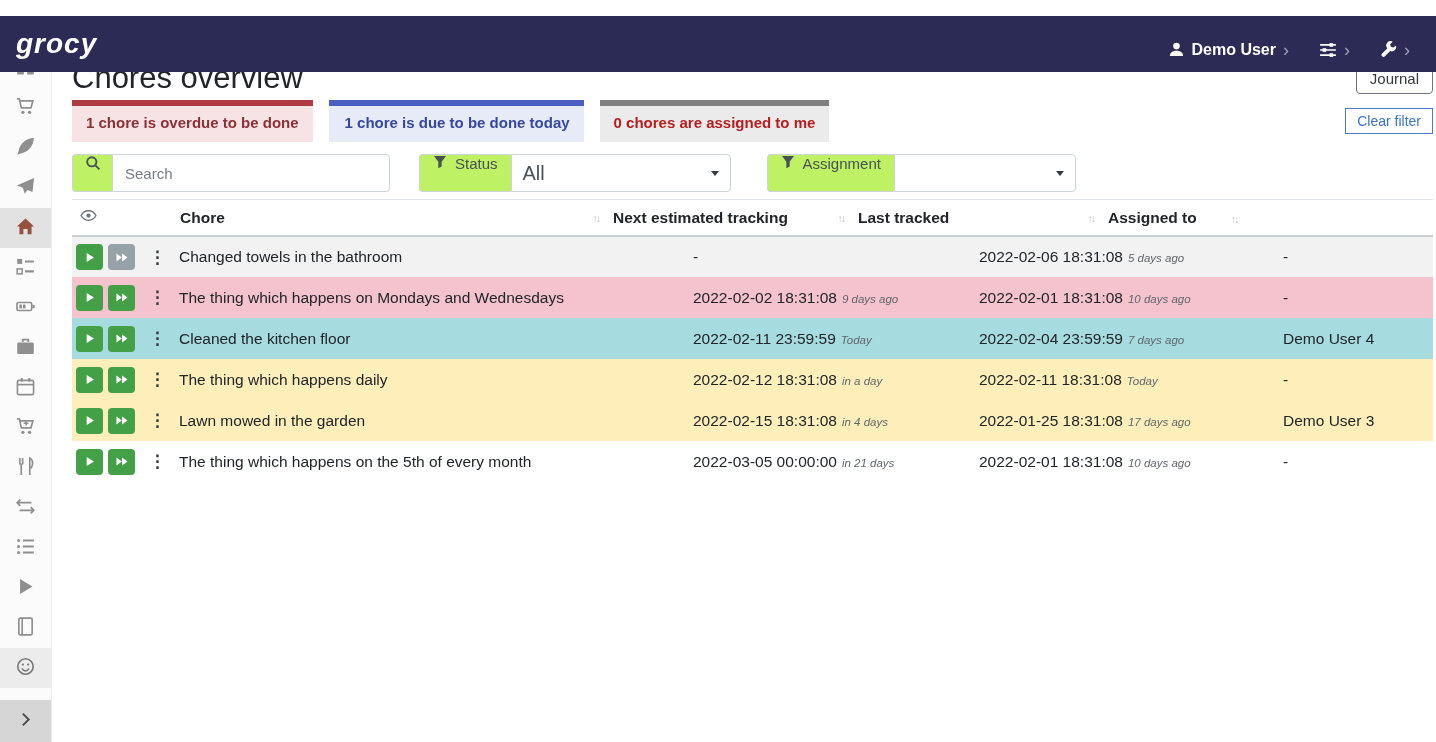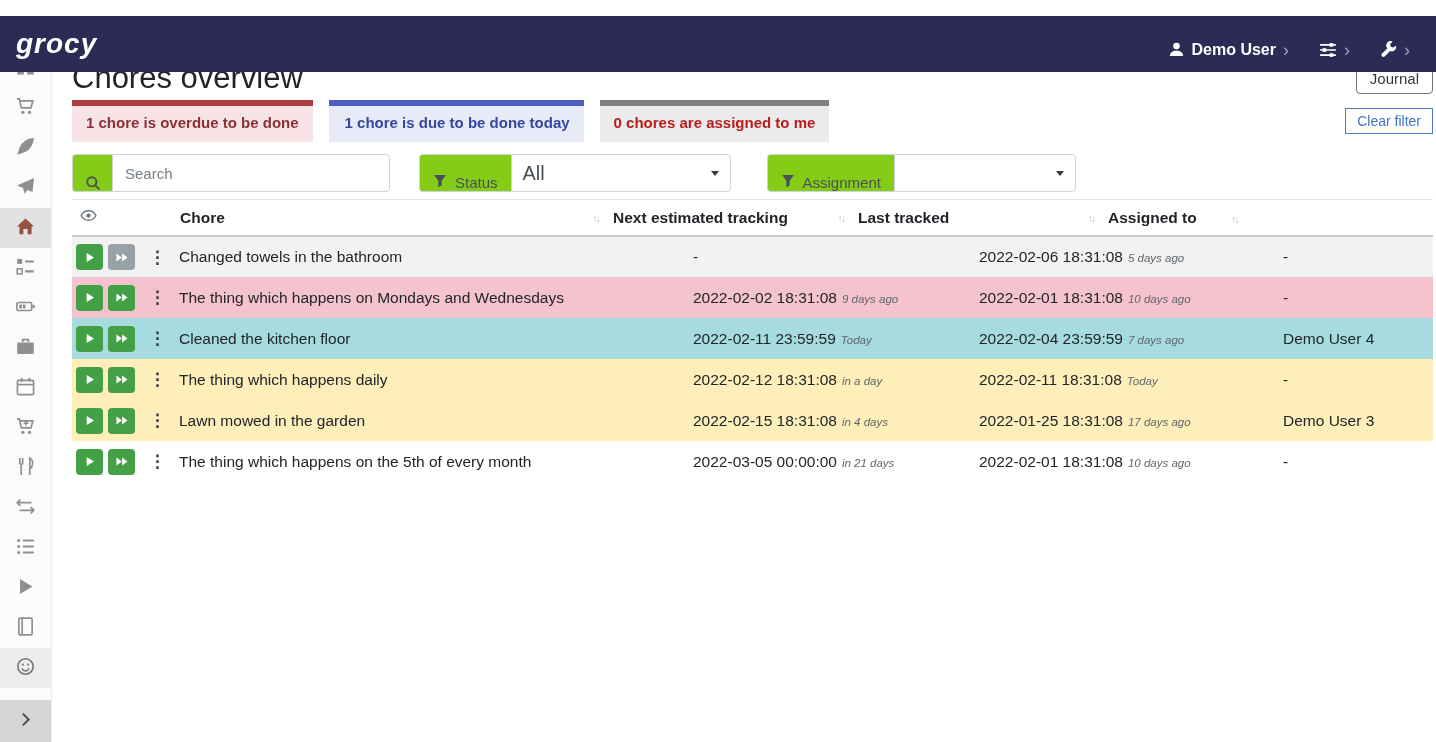--- a/index.html
+++ b/index.html
@@ -41,21 +41,21 @@
   .banner-overdue { border-color: #ae3b41; background: #f7e3e5; color: #8c3037; }
   .banner-today   { border-color: #4a5fc1; background: #e7eaf7; color: #35479e; padding-left: 16px; }
   .banner-soon    { border-color: #dcbe45; background: #fbf4d7; color: #8a7a28; }
   .banner-assigned{ border-color: #808080; background: #ebebeb; color: #b91c1c; }
   .btn-clear-filter { margin-left: auto; background: #fff; border: 1px solid #4a7bc8; color: #3d74c6;
     font-size: 14px; padding: 4px 11px; border-radius: 0; cursor: pointer; font-family: inherit; }
 
   
   .filter-row { display: flex; align-items: center; margin-top: 12px; }
   .input-group { display: flex; height: 38px; }
-  .ig-prepend { display: flex; align-items: flex-end; gap: 8px; background: #84cc16; border: 1px solid #ced4da;
+  .ig-prepend { display: flex; align-items: flex-start; gap: 8px; background: #bef264; border: 1px solid #ced4da;
     border-right: none; border-radius: 4px 0 0 4px; color: #495057; padding: 0 13px; font-size: 15px; }
   .search-addon { width: 40px; justify-content: center; padding: 0; gap: 0; }
   .search-input { width: 278px; border: 1px solid #ced4da; border-radius: 0 4px 4px 0; padding: 0 12px;
     font-size: 15px; color: #495057; font-family: inherit; outline: none; }
   .search-input::placeholder { color: #757d85; }
   .fake-select { display: flex; align-items: center; justify-content: space-between; border: 1px solid #ced4da;
     border-radius: 0 4px 4px 0; background: #fff; padding: 0 11px; font-size: 20px; color: #495057; cursor: pointer; }
   .fake-select .caret { width: 0; height: 0; border-left: 4px solid transparent; border-right: 4px solid transparent;
     border-top: 5px solid #343a40; margin-left: 8px; flex: 0 0 auto; }
   .w-status { width: 220px; }

